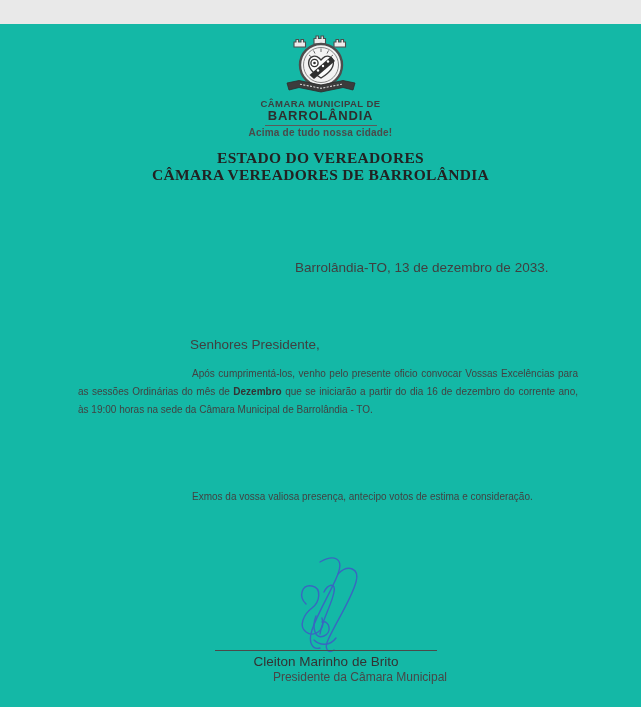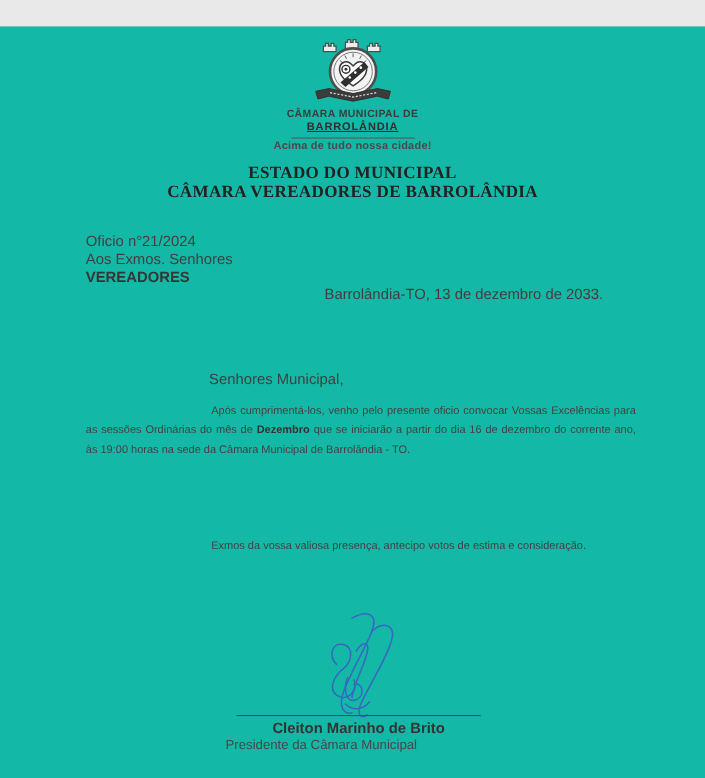--- a/index.html
+++ b/index.html
@@ -17,22 +17,22 @@
     position:absolute;top:10px;left:0;right:0;
     display:flex;flex-direction:column;align-items:center;
     text-align:center;
   }
   .emblem{width:104px;height:62px;display:block;}
   .logo-org1{
     font-size:9.5px;font-weight:bold;letter-spacing:.4px;
     color:#3d3d3d;margin-top:2px;
   }
   .logo-org2{
-    font-size:10px;font-weight:bold;letter-spacing:.8px;
-    color:#2e2e2e;line-height:13px;text-decoration:underline;
+    font-size:13px;font-weight:bold;letter-spacing:.8px;
+    color:#2e2e2e;line-height:13px;
   }
   .logo-rule{
     width:112px;height:0;border-top:1.6px solid #5a5a5a;margin:3px 0 1px 0;
   }
   .logo-motto{
     font-size:10px;font-weight:bold;color:#4a4a4a;letter-spacing:.2px;
   }
   
   .letterhead{
     position:absolute;top:126px;left:0;right:0;
@@ -66,25 +66,25 @@
   .para1{top:341px;}
   .para2{top:464px;}
   
   .sig-ink{position:absolute;left:268px;top:528px;width:120px;height:106px;}
   .sig-rule{
     position:absolute;left:215px;top:626px;width:222px;height:0;
     border-top:1.4px solid #4a4a4a;
   }
   .sig-name{
     position:absolute;left:205px;top:630px;width:242px;
-    text-align:center;font-weight:bold;font-size:13.5px;color:#333;
+    text-align:center;font-weight:normal;font-size:13.5px;color:#333;
   }
   .sig-title{
     position:absolute;left:205px;top:646px;width:242px;
-    text-align:left;font-size:12px;color:#474747;
+    text-align:right;font-size:12px;color:#474747;
   }
 </style>
 </head>
 <body>
 
 <div class="page">
 
   <div class="logo-block">
     <svg class="emblem" viewBox="0 0 104 62" xmlns="http://www.w3.org/2000/svg">
 
@@ -118,33 +118,28 @@
       <path d="M18 49 L30 46.5 L52 51 L74 46.5 L86 49 L84 56 L74 53.5 L52 58 L30 53.5 L20 56 Z" fill="#3c3c3c" stroke="#2c2c2c" stroke-width="0.8"></path>
       <path d="M31 50.2 L52 54.3 L73 50.2" fill="none" stroke="#d9d9d9" stroke-width="1.1" stroke-dasharray="2 1.4"></path>
     </svg>
     <div class="logo-org1">CÂMARA MUNICIPAL DE</div>
     <div class="logo-org2">BARROLÂNDIA</div>
     <div class="logo-rule"></div>
     <div class="logo-motto">Acima de tudo nossa cidade!</div>
   </div>
 
   <div class="letterhead">
-    <div>ESTADO DO MUNICIPAL</div>
+    <div>ESTADO DO VEREADORES</div>
     <div>CÂMARA VEREADORES DE BARROLÂNDIA</div>
   </div>
 
-  <div class="recipient">
-    <div>Oficio n°21/2024</div>
-    <div>Aos Exmos. Senhores</div>
-    <div class="bold">VEREADORES</div>
-  </div>
 
   <div class="dateline">Barrolândia-TO, 13 de dezembro de 2033.</div>
 
-  <div class="salutation">Senhores Municipal,</div>
+  <div class="salutation">Senhores Presidente,</div>
 
   <div class="para para1"><span>Após cumprimentá-los, venho pelo presente oficio convocar Vossas Excelências para as sessões Ordinárias do mês de </span><b>Dezembro</b><span> que se iniciarão a partir do dia 16 de dezembro do corrente ano, às 19:00 horas na sede da Câmara Municipal de Barrolândia - TO.</span></div>
 
   <div class="para para2">Exmos da vossa valiosa presença, antecipo votos de estima e consideração.</div>
 
   <svg class="sig-ink" viewBox="0 0 120 106" xmlns="http://www.w3.org/2000/svg">
     <g fill="none" stroke="#3d5fc4" stroke-width="1.4" stroke-linecap="round" opacity="0.9">
       <path d="M52 10 C66 2 76 6 70 22 C63 40 50 60 44 78 C40 90 44 98 52 96"></path>
       <path d="M70 22 C80 12 92 16 88 30 C83 48 68 70 60 88 C56 97 60 102 66 98"></path>
       <path d="M38 52 C30 44 34 32 44 34 C54 36 52 50 44 56 C36 62 30 74 38 80 C46 86 58 78 54 66"></path>

